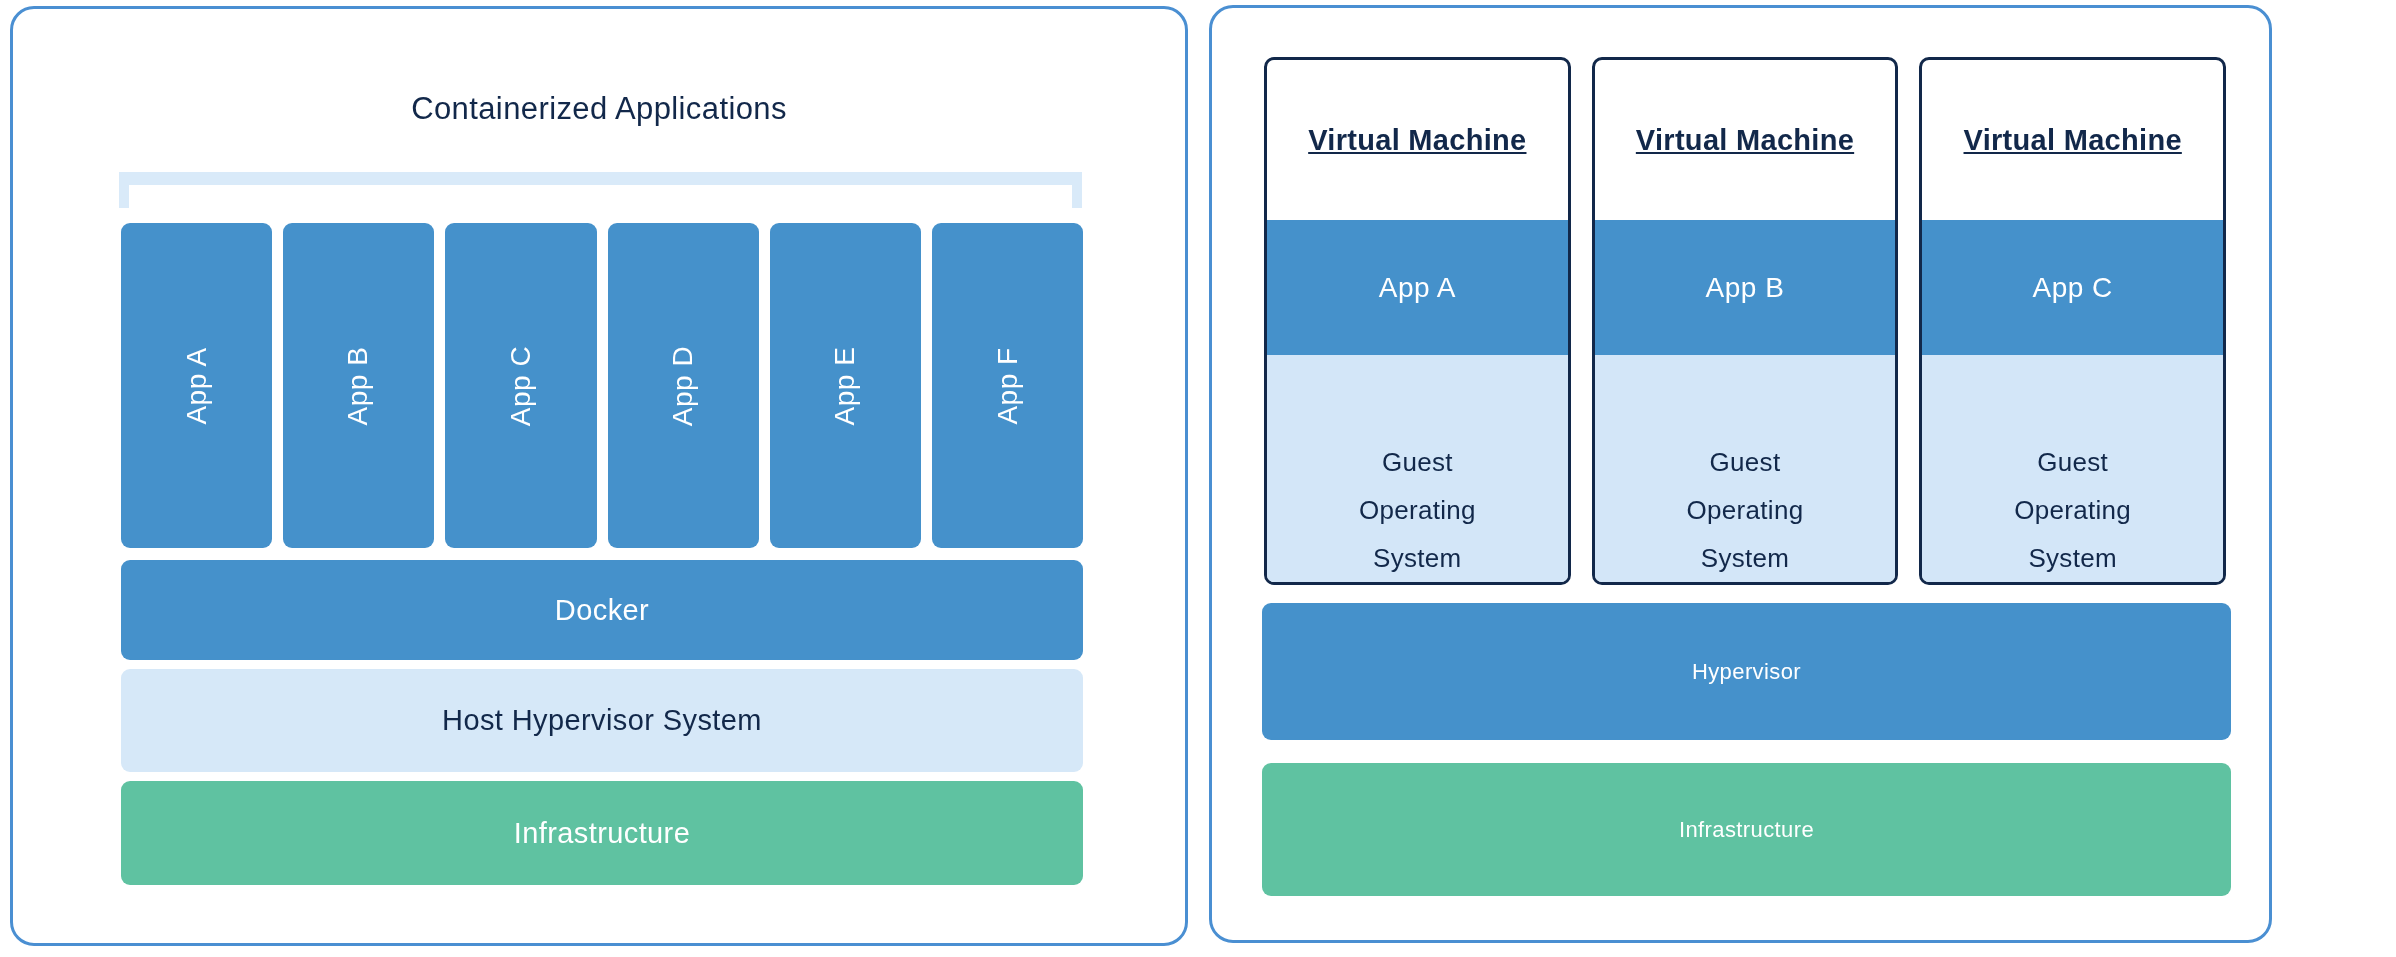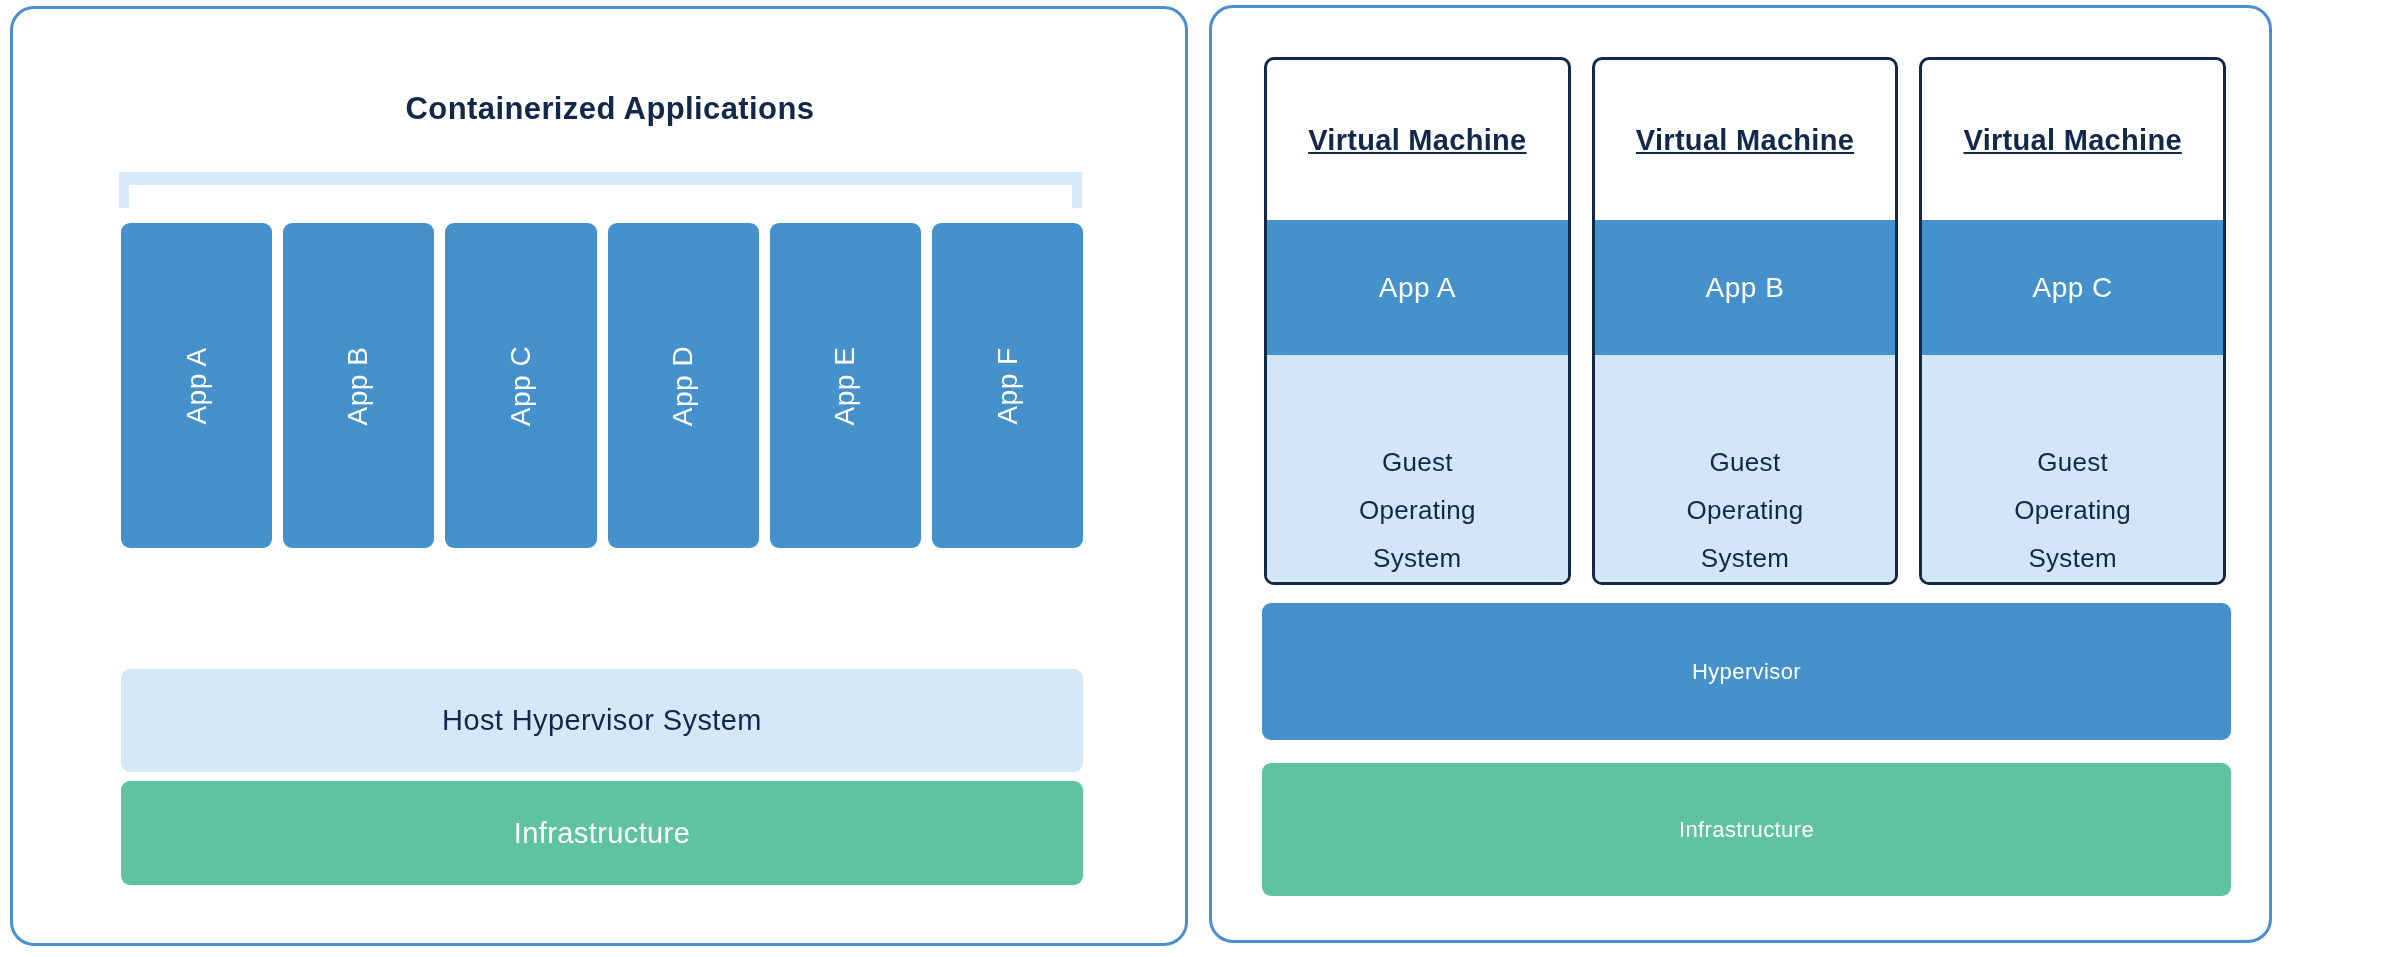--- a/index.html
+++ b/index.html
@@ -11,21 +11,21 @@
   .panel{
     position:absolute;box-sizing:border-box;
     border:3px solid #4a8fd2;border-radius:24px;background:#ffffff;
   }
   #left-panel{left:10px;top:6px;width:1178px;height:940px;}
   #right-panel{left:1209px;top:5px;width:1063px;height:938px;}
 
   
   .panel-title{
     position:absolute;left:0;top:82px;width:100%;text-align:center;
-    font-size:31px;font-weight:700;color:#12284a;letter-spacing:0.4px;margin-left:11px;
+    font-size:31px;font-weight:400;color:#12284a;letter-spacing:0.4px;
   }
   .bracket{
     position:absolute;left:106px;top:163px;width:963px;height:36px;
     box-sizing:border-box;
     border-top:13px solid #d9eaf9;
     border-left:10px solid #d9eaf9;
     border-right:10px solid #d9eaf9;
   }
   .apps-row{
     position:absolute;left:108px;top:214px;width:962px;height:325px;
@@ -108,20 +108,21 @@
       <span class="vtext">App D</span>
     </div>
     <div class="app-col">
       <span class="vtext">App E</span>
     </div>
     <div class="app-col">
       <span class="vtext">App F</span>
     </div>
   </div>
 
+  <div class="layer blue" id="docker-layer">Docker</div>
   <div class="layer lightblue" id="host-os-layer">Host Hypervisor System</div>
   <div class="layer green" id="left-infra-layer">Infrastructure</div>
 </div>
 
 <div class="panel" id="right-panel">
   <div class="vm-row">
 
     <div class="vm-box">
       <div class="vm-title">Virtual Machine</div>
       <div class="vm-app">App A</div>

